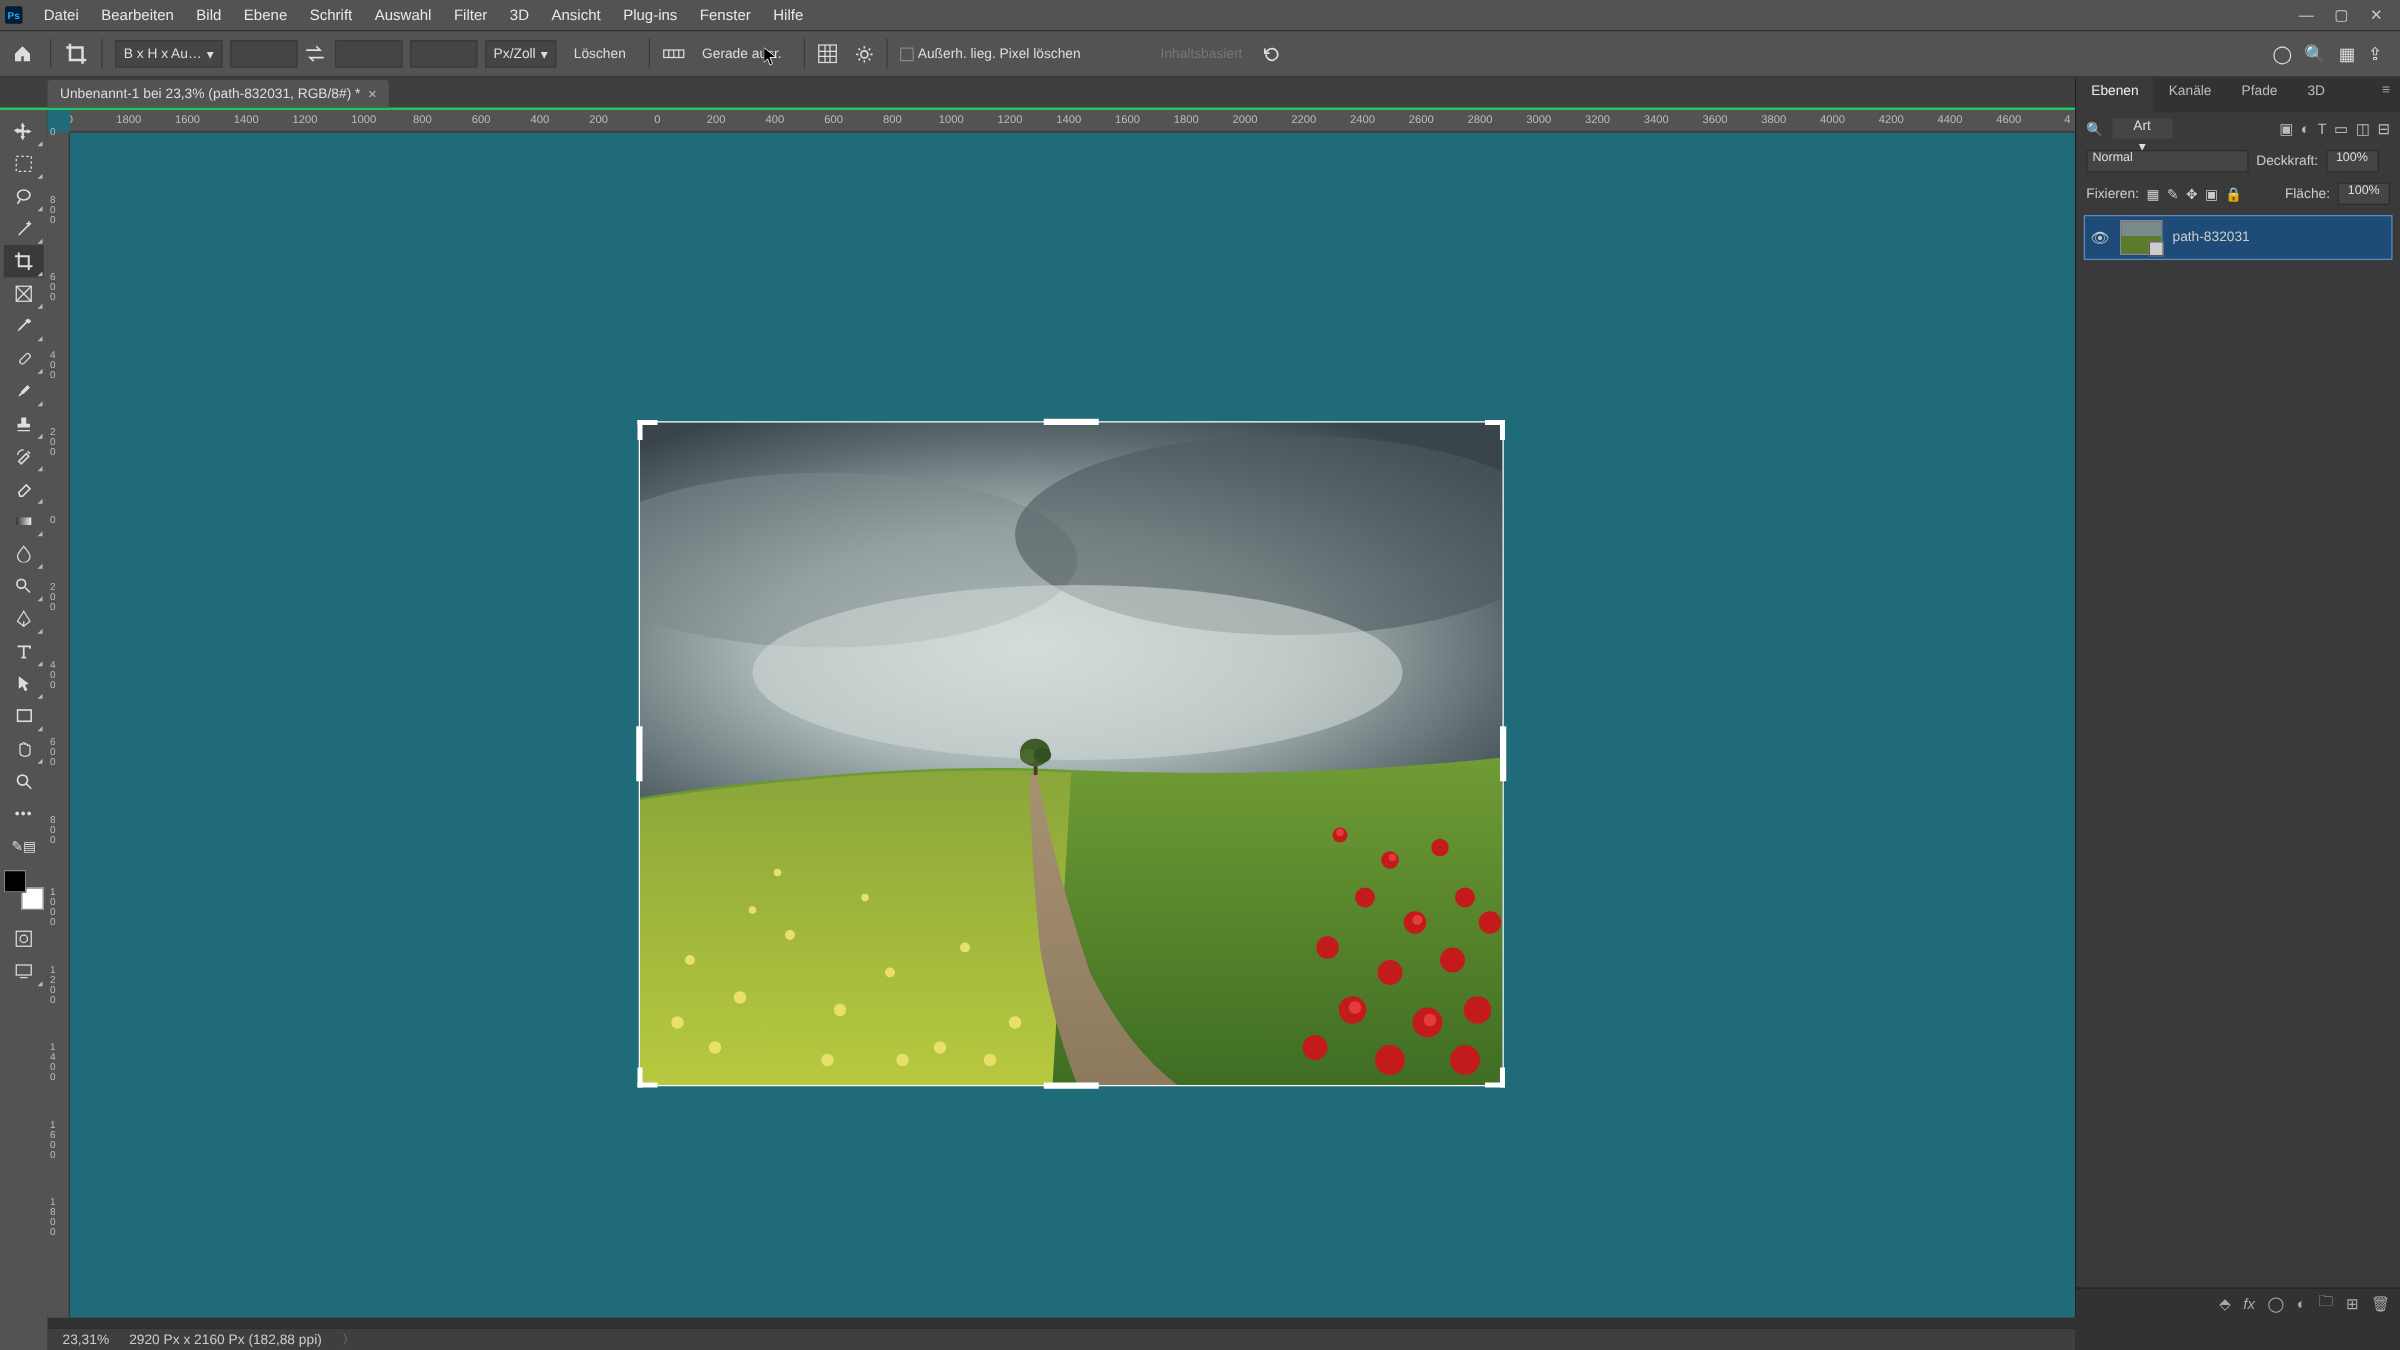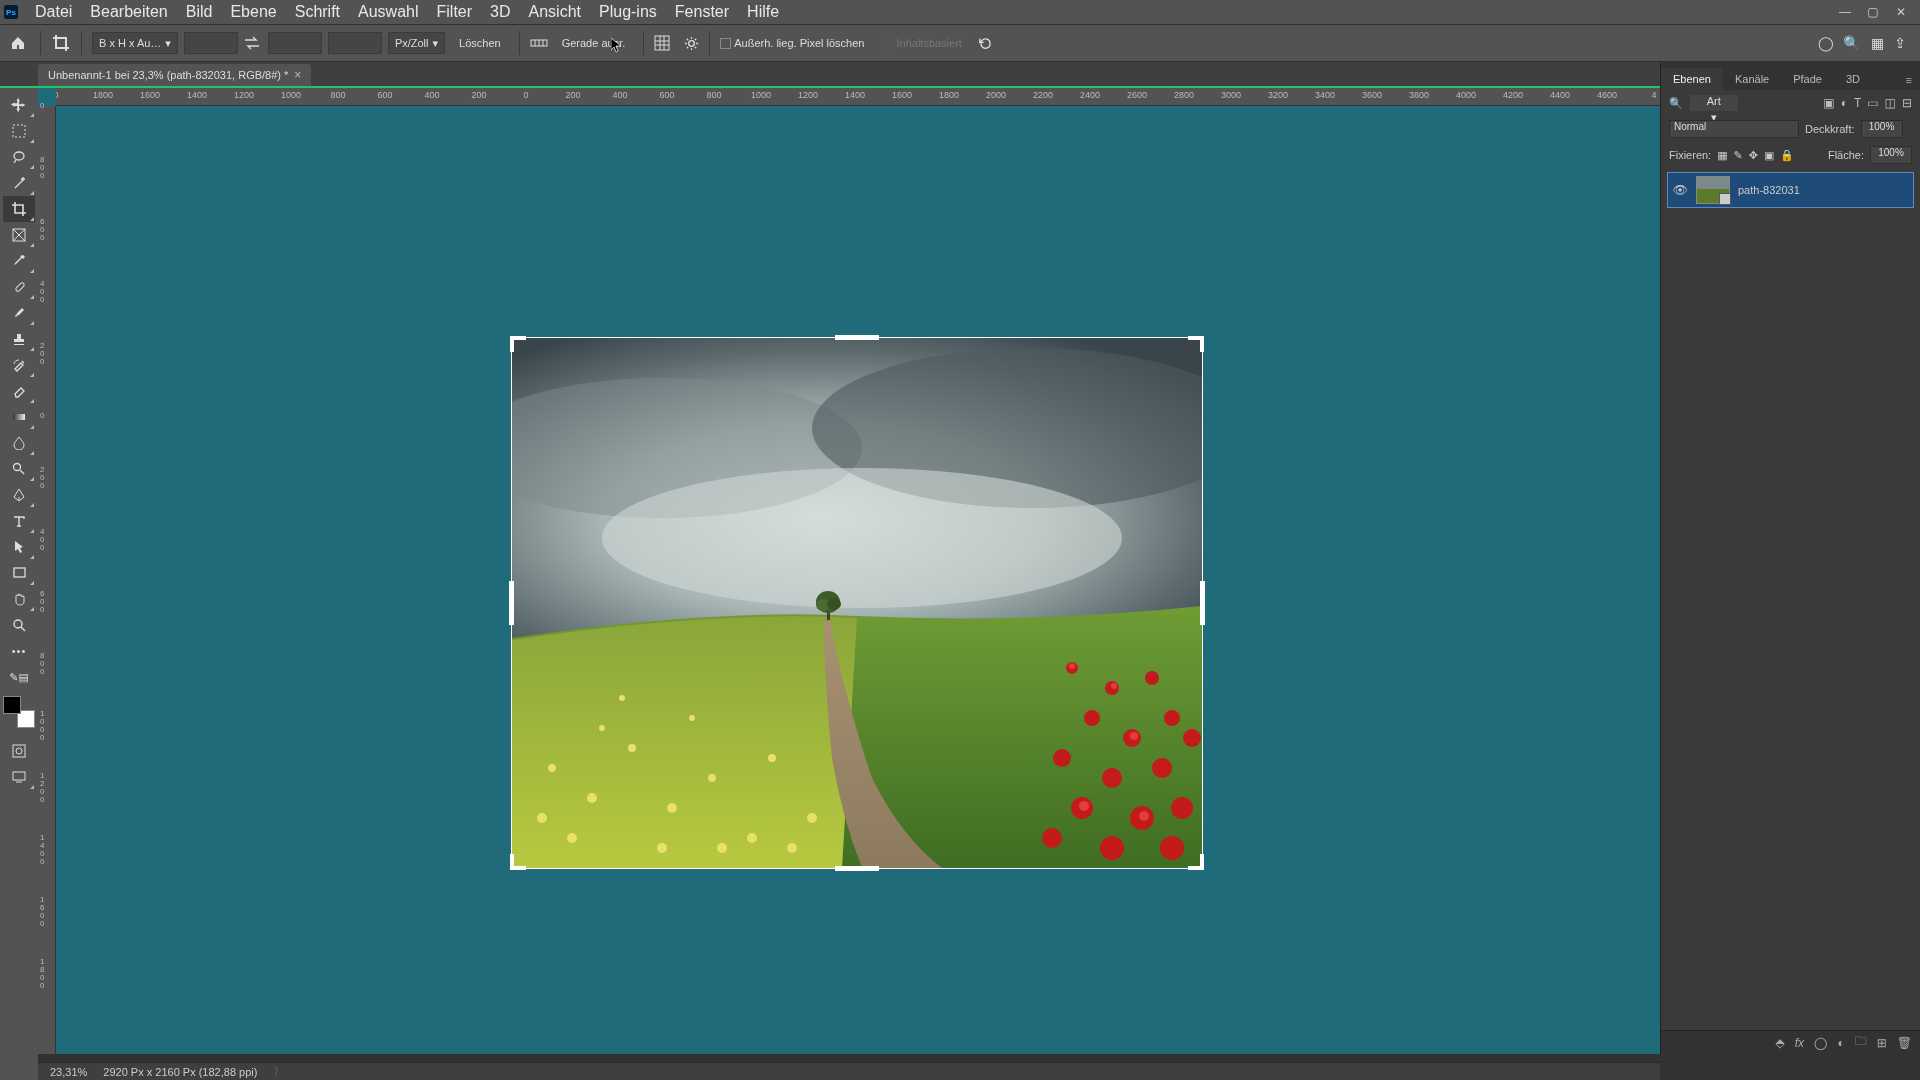--- a/index.html
+++ b/index.html
@@ -1,21 +1,21 @@
 <!DOCTYPE html>
 <html><head>
 <meta charset="utf-8">
 <style>
 * { margin: 0; padding: 0; box-sizing: border-box; font-family: "Segoe UI", Tahoma, sans-serif; user-select: none; }
 html, body { width: 1920px; height: 1080px; overflow: hidden; background: #323232; color: #ccc; font-size: 11px; }
 
 
 .menu-bar { height: 24px; background: #535353; display: flex; align-items: center; padding: 0 4px; }
 .ps-badge { width: 14px; height: 14px; background: #001e36; color: #31a8ff; font-size: 8px; font-weight: bold; display: flex; align-items: center; justify-content: center; margin-right: 8px; border-radius: 2px; }
-.menu-item { padding: 0 9px; cursor: default; font-size: 16px; color: #e8e8e8; }
+.menu-item { padding: 0 9px; cursor: default; font-size: 12px; color: #e8e8e8; }
 .window-ctrls { margin-left: auto; display: flex; gap: 14px; padding-right: 8px; }
 .window-ctrls span { width: 14px; text-align: center; font-size: 12px; color: #ccc; }
 
 
 .options-bar { height: 38px; background: #535353; display: flex; align-items: center; padding: 0 6px; border-top: 1px solid #2f2f2f; border-bottom: 1px solid #2f2f2f; gap: 6px; font-size: 11px; color: #ddd; }
 .opt-divider { width: 1px; height: 24px; background: #3a3a3a; margin: 0 4px; }
 .home-btn { width: 24px; height: 24px; display:flex;align-items:center;justify-content:center; }
 .crop-icon { width: 20px; height: 20px; display:flex;align-items:center;justify-content:center; }
 .opt-select { background: #454545; border: 1px solid #3a3a3a; color: #ddd; height: 22px; padding: 0 6px; display:flex; align-items:center; gap:4px; font-size: 11px; min-width: 68px; justify-content: space-between;}
 .opt-input { background:#454545;border:1px solid #3a3a3a;height:22px;width:54px;}
@@ -59,21 +59,21 @@
 .toolbox { position:absolute; top:88px; left:0; width:38px; bottom:0; background:#535353; display:flex; flex-direction:column; align-items:center; padding-top:4px; gap:0; }
 .tool { width:32px; height:26px; display:flex; align-items:center; justify-content:center; color:#ddd; position:relative; }
 .tool.selected { background:#3a3a3a; }
 .tool .tri { position:absolute; right:1px; bottom:1px; width:0;height:0;border-left:4px solid transparent; border-bottom:4px solid #bbb; }
 .swatches { margin-top:6px; position:relative; width:32px; height:32px; }
 .swatch-fg { position:absolute; top:0; left:0; width:18px; height:18px; background:#000; border:1px solid #888;}
 .swatch-bg { position:absolute; bottom:0; right:0; width:18px; height:18px; background:#fff; border:1px solid #888;}
 
 
 .right-col { position:absolute; top:62px; right:0; width:260px; bottom:26px; background:#3a3a3a; display:flex; flex-direction:column; border-left:1px solid #222; }
-.panel-tabs { display:flex; background:#323232; height:28px; align-items:flex-end; }
+.panel-tabs { display:flex; background:#323232; height:28px; }
 .panel-tab { padding:5px 12px 5px; font-size:11px; color:#bbb; cursor:default; }
 .panel-tab.active { background:#3a3a3a; color:#eee; }
 .panel-row { display:flex; align-items:center; padding:4px 8px; gap:6px; font-size:11px; color:#ccc; }
 .panel-row .mini-input { background:#454545; border:1px solid #2d2d2d; color:#ddd; height:18px; width:42px; font-size:10px; text-align:center; }
 .panel-row .mini-input.wide { width:130px; text-align:left; padding-left:4px;}
 .panel-icons { margin-left:auto; display:flex; gap:6px; font-size:12px; color:#bbb;}
 .layer-list { flex:1; padding:4px 6px; }
 .layer-item { display:flex; align-items:center; gap:8px; background:#1f4b78; padding:3px 4px; border:1px solid #5a8abf; }
 .layer-thumb { width:34px; height:28px; background:linear-gradient(to bottom,#7b8a8d 0%,#7b8a8d 45%,#5b7a2a 45%,#5b7a2a 100%); border:1px solid #888; position:relative; }
 .layer-thumb::after { content:""; position:absolute; right:-2px; bottom:-2px; width:10px; height:10px; background:#ccc; border:1px solid #555;}
@@ -165,21 +165,21 @@
     <svg width="15" height="15" viewBox="0 0 16 16">
         <circle cx="8" cy="8" r="3" fill="none" stroke="#ddd" stroke-width="1.4"></circle>
         <path d="M8 1v2M8 13v2M1 8h2M13 8h2M3 3l1.4 1.4M11.6 11.6 13 13M13 3l-1.4 1.4M4.4 11.6 3 13" stroke="#ddd" stroke-width="1.4"></path>
       </svg>
   </div>
   <div class="opt-divider"></div>
   <label style="display:flex;align-items:center;">
     <span class="chk"></span>
     <span>Außerh. lieg. Pixel löschen</span>
   </label>
-  <label class="opt-disabled" style="display:flex;align-items:center;margin-left:12px;">
+  <label class="opt-disabled" style="display:flex;align-items:center;margin-left:12px;gap:32px;">
     <span class="chk" style="border-color:#555"></span>
     <span>Inhaltsbasiert</span>
   </label>
   <div style="margin-left:10px;">
     <svg width="15" height="15" viewBox="0 0 16 16">
         <path d="M3 8a5 5 0 1 0 1.5-3.5L2 7" fill="none" stroke="#ddd" stroke-width="1.5"></path>
         <path d="M2 3v4h4" fill="none" stroke="#ddd" stroke-width="1.5"></path>
       </svg>
   </div>
 

